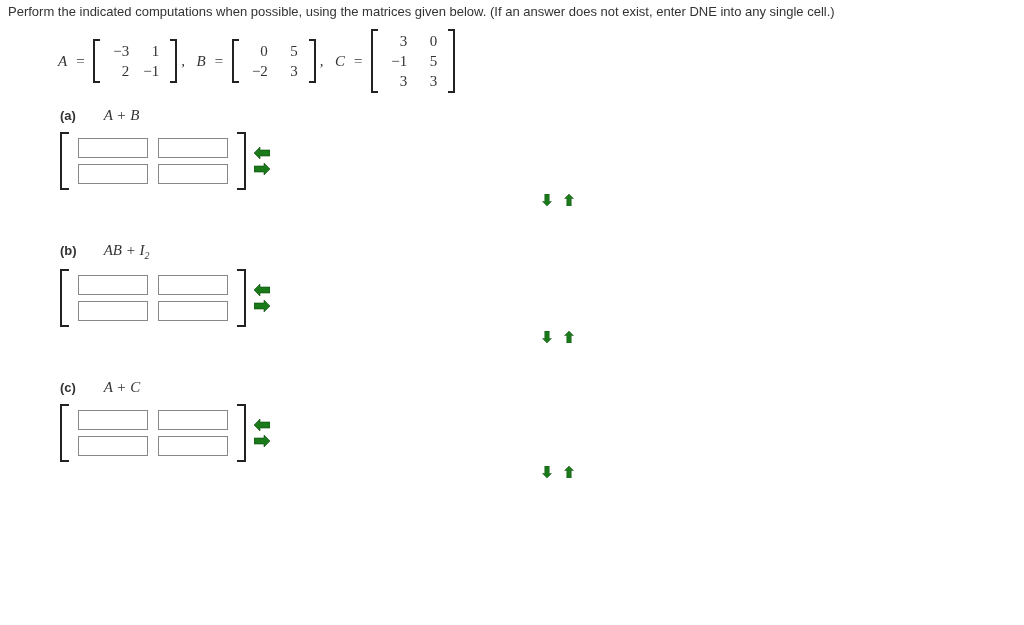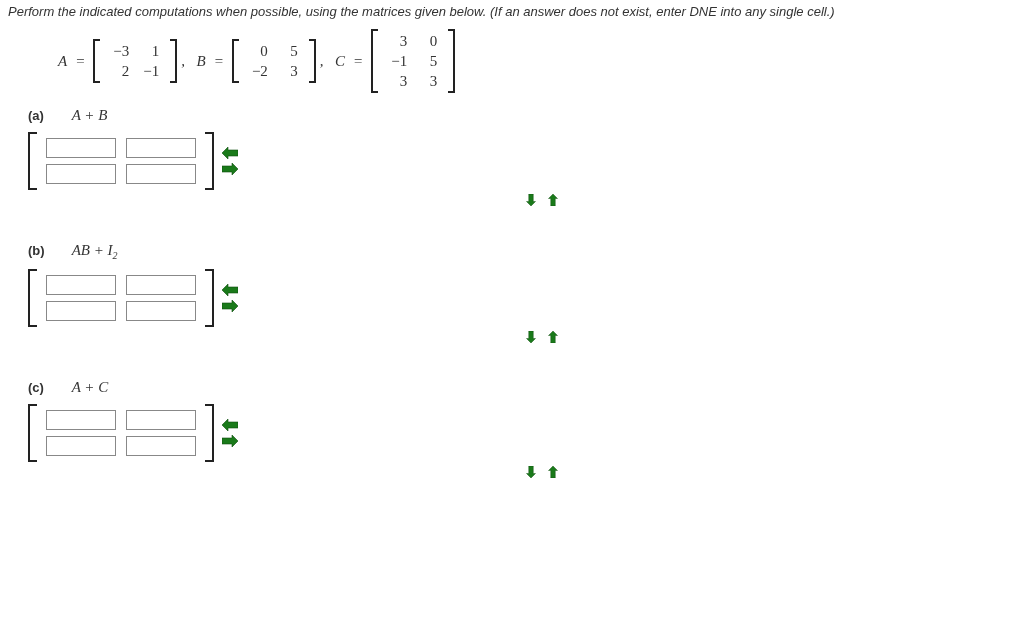--- a/index.html
+++ b/index.html
@@ -5,21 +5,20 @@
   body {
     margin: 0;
     padding: 4px 8px;
     font-family: Verdana, Arial, sans-serif;
     font-size: 13px;
     color: #333;
     background: #fff;
   }
   .prompt {
     margin-bottom: 10px;
-    font-style: italic;
   }
   .matrices-row {
     display: flex;
     align-items: center;
     gap: 4px;
     margin-left: 50px;
     margin-bottom: 14px;
     font-family: "Times New Roman", serif;
     font-style: italic;
     font-size: 15px;
@@ -71,21 +70,21 @@
     font-style: normal;
   }
   .mat-grid .cell {
     text-align: right;
     min-width: 18px;
     padding: 1px 6px;
     line-height: 1.2;
   }
 
   .part {
-    margin-left: 20px;
+    margin-left: 52px;
     margin-bottom: 36px;
   }
   .part-label {
     font-family: Verdana, Arial, sans-serif;
     font-size: 13px;
     font-weight: bold;
     display: inline-block;
     width: 40px;
   }
   .part-expr {

